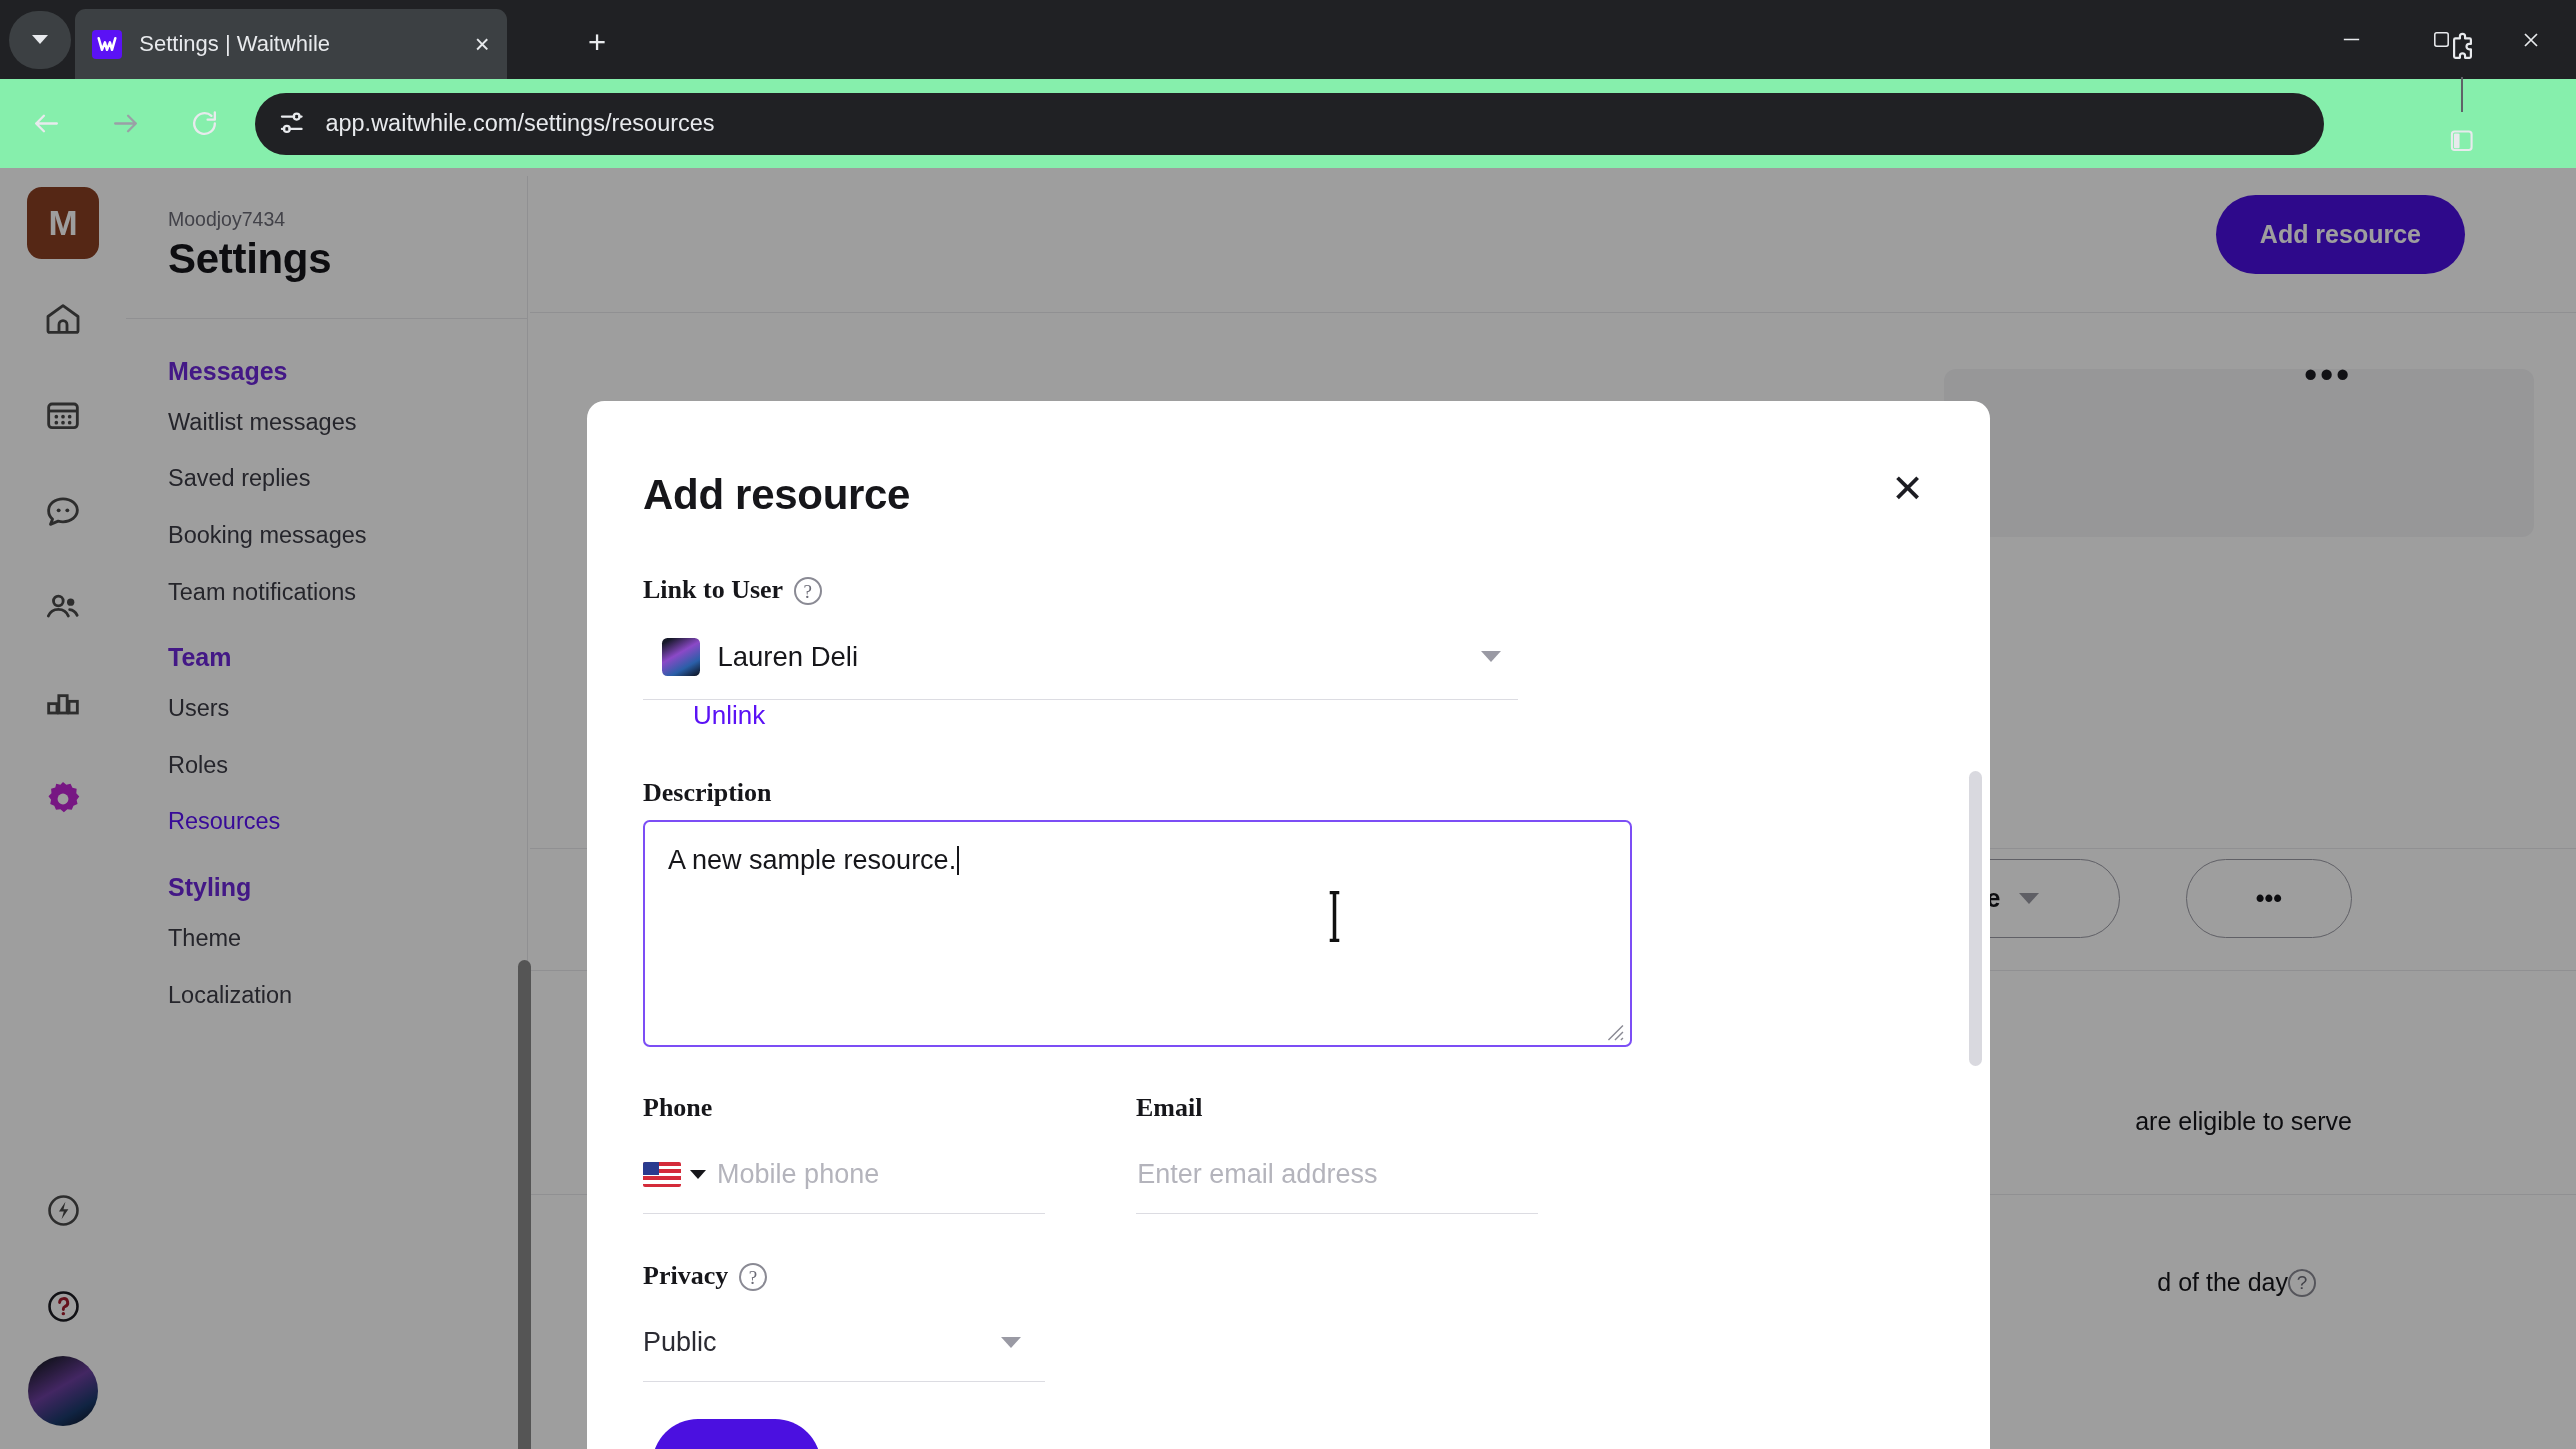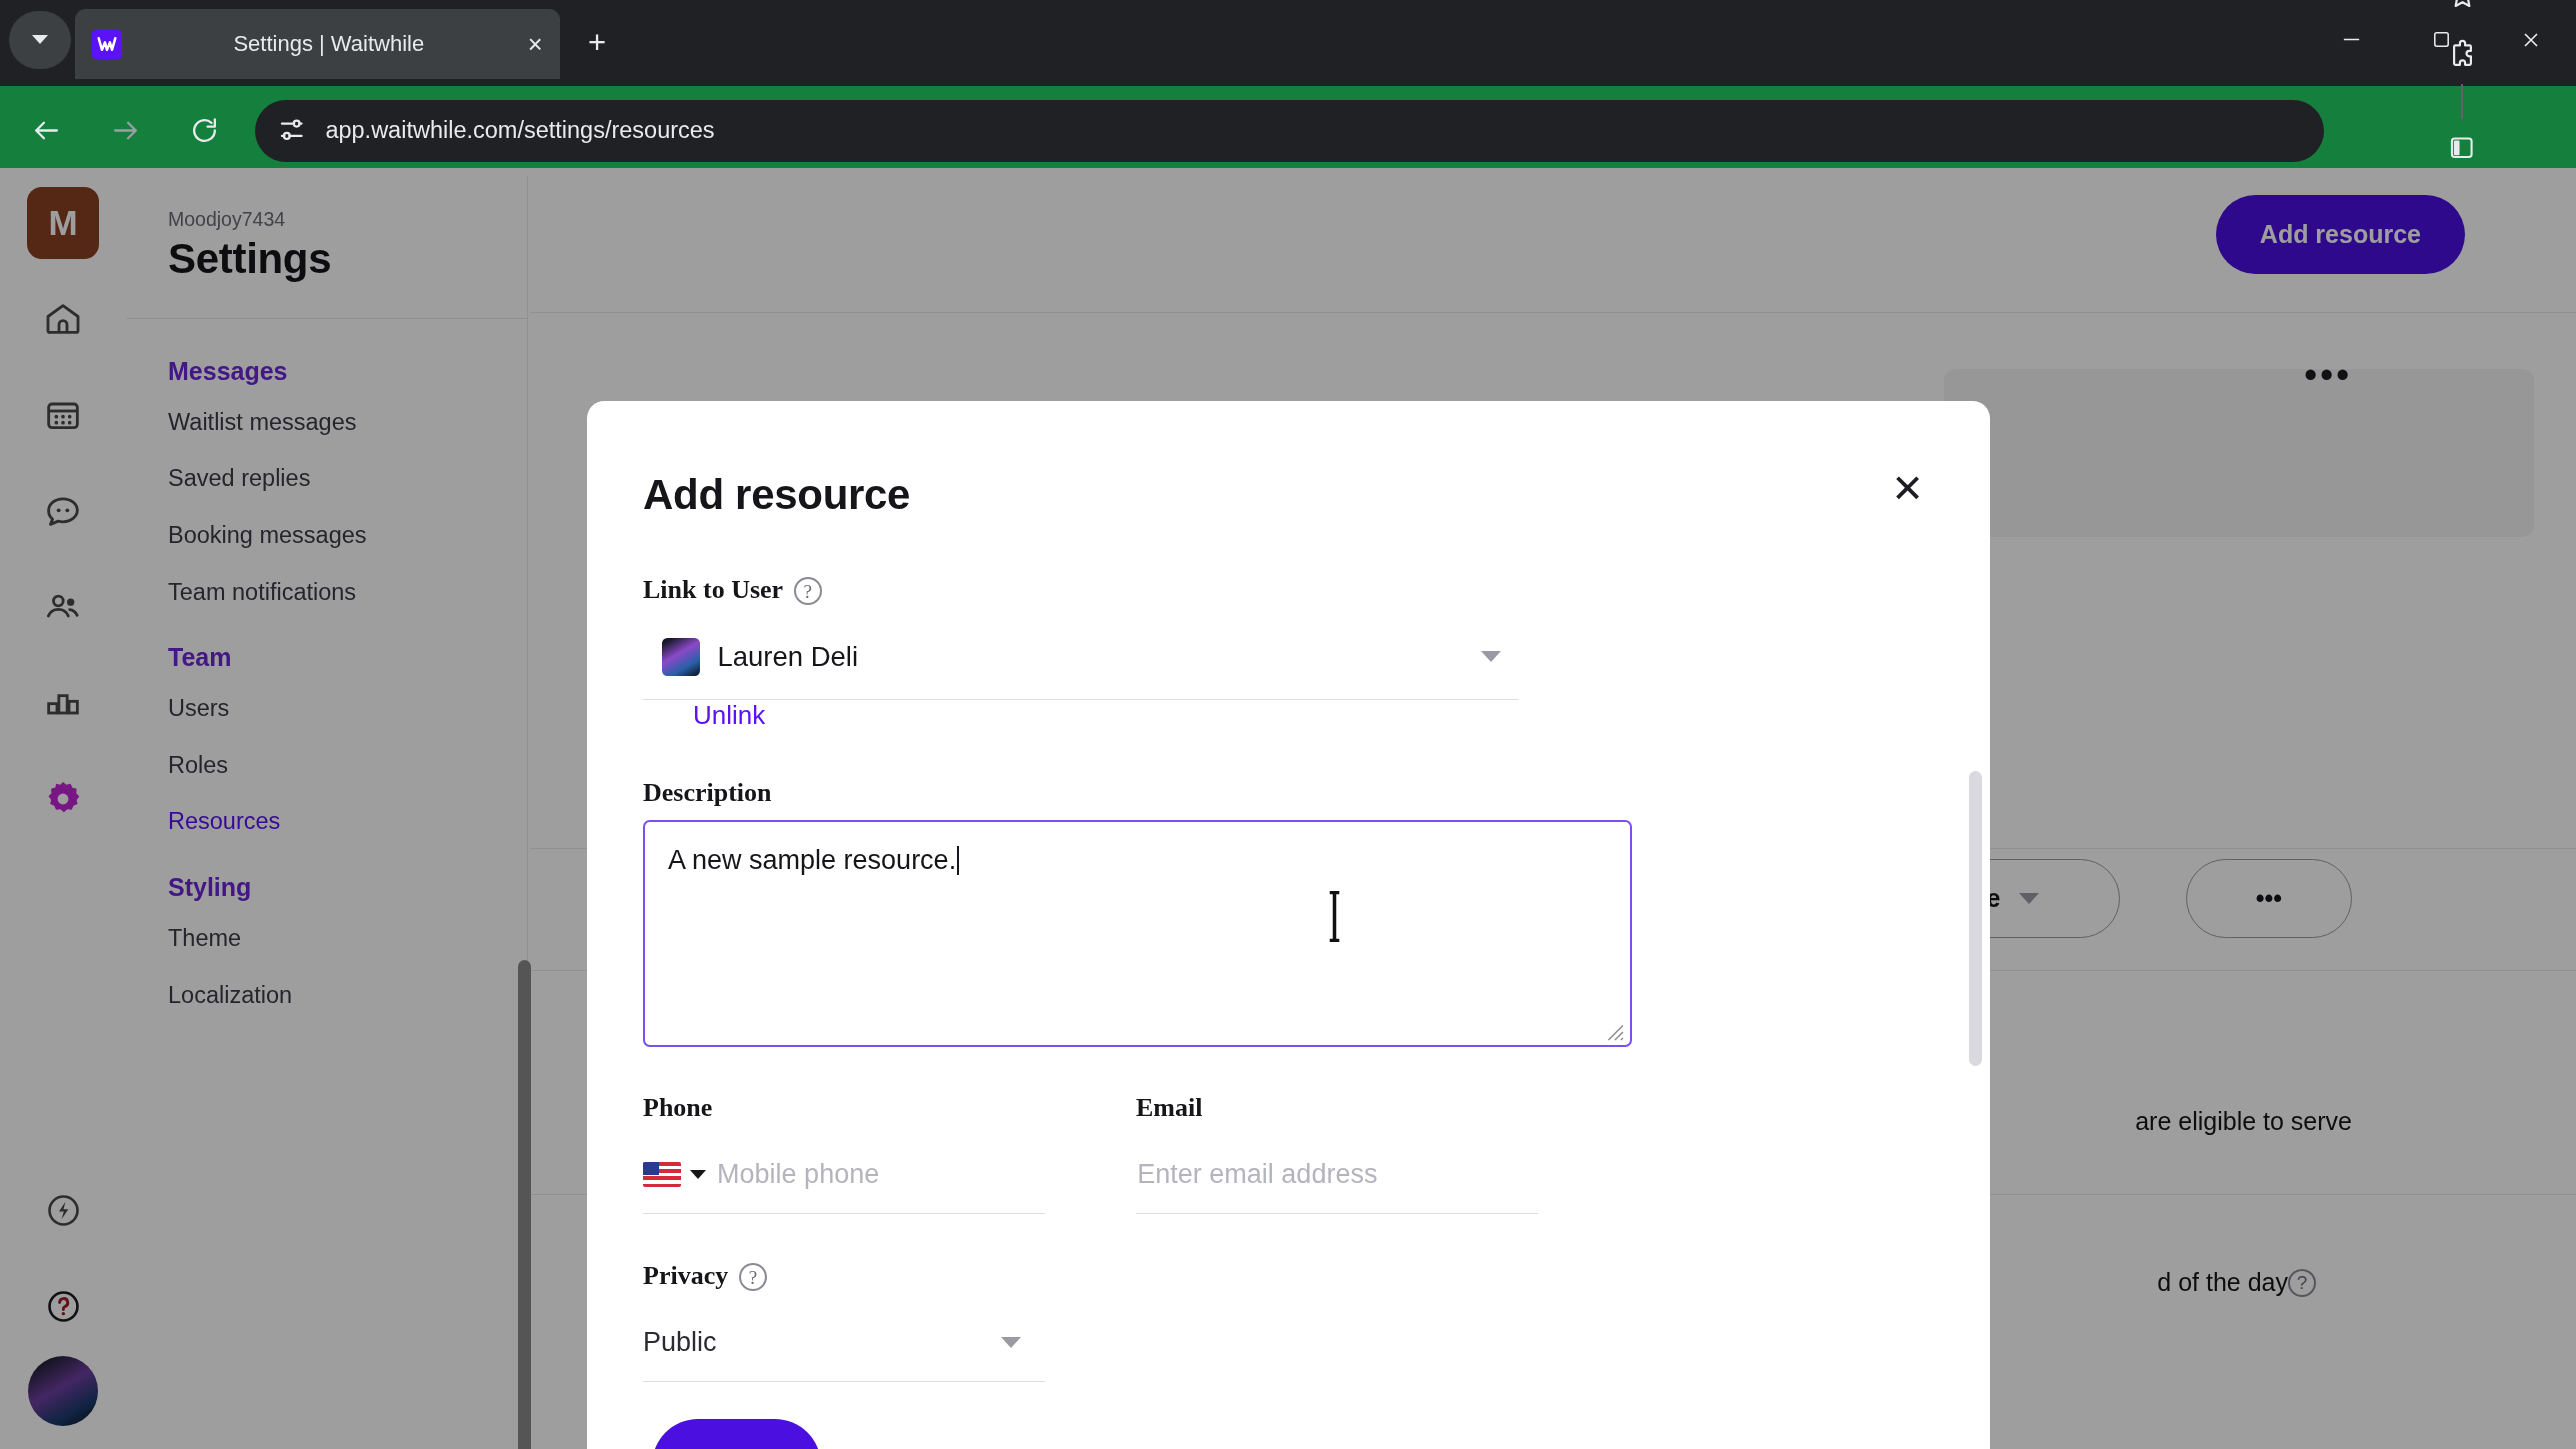--- a/index.html
+++ b/index.html
@@ -17,44 +17,44 @@
     background: #202124;
   }
   .tabstrip-chip {
     position: absolute; left: 9.4px; top: 10.7px; width: 62px; height: 58px;
     border-radius: 29.5px; background: #3c4043;
     display: flex; align-items: center; justify-content: center;
   }
   .chev-down-white { width: 0; height: 0; border-left: 8.7px solid transparent;
     border-right: 8.7px solid transparent; border-top: 9.4px solid #e8eaed; }
   .tab {
-    position: absolute; left: 75px; top: 9.4px; width: 485px; height: 70px;
+    position: absolute; left: 75px; top: 9.4px; width: 432px; height: 70px;
     background: #3c4043; border-radius: 10.7px 10.7px 0 0;
-    display: flex; align-items: center; padding: 0 17.4px; text-align: center;
+    display: flex; align-items: center; padding: 0 17.4px;
   }
   .tab-favicon {
     width: 29.5px; height: 29.5px; border-radius: 4px; background: #5b12f5;
     display: flex; align-items: center; justify-content: center;
     color: #fff; font-size: 17.4px; font-weight: bold; flex: none;
   }
   .tab-title {
     margin-left: 17.4px; color: #e8eaed; font-size: 22px;
     white-space: nowrap; overflow: hidden; text-overflow: ellipsis; flex: 1;
   }
   .tab-close { color: #e8eaed; font-size: 25.5px; line-height: 1; margin-left: 9.4px; }
   .new-tab {
     position: absolute; left: 578px; top: 25.5px; width: 38px; height: 38px;
     color: #e8eaed; font-size: 31px; line-height: 34px; text-align: center;
   }
   .win-btns { position: absolute; right: 0; top: 0; height: 79px; display: flex; }
   .win-btn { width: 90px; height: 79px; display: flex; align-items: center; justify-content: center; color: #e8eaed; }
 
   .toolbar {
-    position: absolute; left: 0; top: 86px; width: 2576px; height: 89px;
-    background: #15803d; display: flex; align-items: center;
+    position: absolute; left: 0; top: 79px; width: 2576px; height: 89px;
+    background: #86efac; display: flex; align-items: center;
   }
   .nav-ico { width: 64px; height: 64px; margin-left: 14.8px; display: flex; align-items: center; justify-content: center; color: #e8eaed; flex: none; }
   .omnibox {
     flex: 1; height: 62px; margin: 0 24px 0 19px; border-radius: 31px;
     background: #202124; display: flex; align-items: center; padding: 0 21.5px;
   }
   .omni-url { color: #e8eaed; font-size: 23.5px; margin-left: 19px; white-space: nowrap; }
   .omni-right { display: flex; align-items: center; flex-direction: column; }
   .tb-ico { width: 59px; height: 59px; display: flex; align-items: center; justify-content: center; color: #e8eaed; flex: none; }
   .tb-div { width: 1.3px; height: 35px; background: #5f6368; margin: 0 10.7px; }

